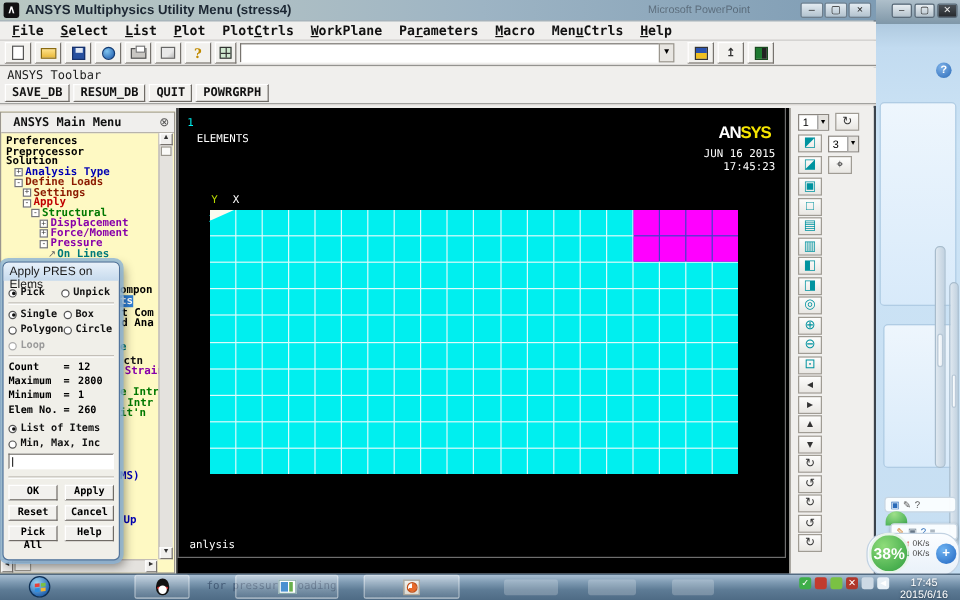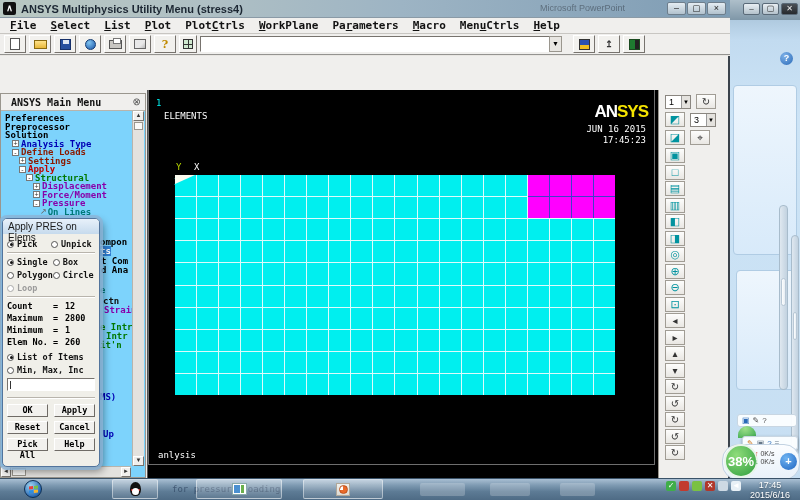--- a/index.html
+++ b/index.html
@@ -58,40 +58,40 @@
   .ic-grid{width:10px;height:10px;border:1px solid #333;background:linear-gradient(#333,#333) 50% 0/1px 100% no-repeat,linear-gradient(#333,#333) 0 50%/100% 1px no-repeat,#cfe8cf}
   .ic-raise{width:11px;height:11px;background:linear-gradient(180deg,#2a52b0 50%,#f0c020 50%);border:1px solid #333}
   .ic-pick{font-size:9px;color:#333;font-weight:bold}
   .ic-exit{width:11px;height:11px;background:linear-gradient(90deg,#1e7a30 55%,#222 55%);border:1px solid #1a4a20}
   #ansystb{left:0;top:56px;width:730px;height:32px;background:#f0efed;border-bottom:2px groove #e4e2de}
   #ansystb-label{left:6px;top:2px;font-size:10px;font-family:"DejaVu Sans Mono",monospace;color:#222}
   #ansystb-btns{left:4px;top:14px;display:flex;gap:3px}
   .abtn{font-family:"DejaVu Sans Mono",monospace;font-size:10px;font-weight:bold;color:#111;background:#f2f1ee;border:1px solid;border-color:#fff #6f6b66 #6f6b66 #fff;padding:1px 5px}
 
   
-  #mainmenu{left:0;top:93px;width:146px;height:385px;background:#7dd3fc;border:1px solid #9a968e}
+  #mainmenu{left:0;top:93px;width:146px;height:385px;background:#fef9c3;border:1px solid #9a968e}
   #mm-head{left:0;top:0;width:144px;height:17px;background:#f0efed;border-bottom:1px solid #b8b4ac;position:absolute}
   #mm-title{position:absolute;left:10px;top:3px;font-size:10px;font-weight:bold;font-family:"DejaVu Sans Mono",monospace;color:#111}
   #mm-pin{position:absolute;right:4px;top:2px;font-size:10px;color:#555}
   #tree{position:absolute;left:4px;top:20px}
   .trow{display:flex;align-items:center;height:8.5px;white-space:nowrap}
   .trow .lbl{font-family:"DejaVu Sans Mono",monospace;font-weight:bold;font-size:9px}
   .tog{width:7px;height:7px;border:1px solid #777;background:#fff;font-size:7px;line-height:5px;text-align:center;color:#333;margin-right:2px;flex:none}
   .tarrow{font-size:8px;color:#666;margin-right:1px}
   .frag{position:absolute;font-family:"DejaVu Sans Mono",monospace;font-weight:bold;font-size:9px;white-space:nowrap}
   
   #mm-vsb{left:132px;top:111px;width:12px;height:355px;background:#e4e2de;border-left:1px solid #b8b4ac}
   #mm-hsb{left:1px;top:466px;width:130px;height:11px;background:#e4e2de;border-top:1px solid #b8b4ac}
   .sbtn{position:absolute;background:#f0efed;border:1px solid;border-color:#fff #77736e #77736e #fff;font-size:6px;color:#333;text-align:center}
 
   
   #gfx{left:147px;top:90px;width:511px;height:388px;background:#000;border-left:1px solid #555}
   #gfx-inner{position:absolute;left:0;top:0;right:3px;bottom:13px;border:1px solid #6e6e6e;border-top:none}
   .gtxt{position:absolute;font-family:"DejaVu Sans Mono",monospace;font-size:9px;color:#fff}
-  #gfx-logo{position:absolute;right:10px;top:12px;font-weight:bold;font-size:17px;font-family:"Liberation Sans",sans-serif;letter-spacing:-1px}
+  #gfx-logo{position:absolute;right:16px;top:12px;font-weight:bold;font-size:14px;font-family:"Liberation Sans",sans-serif;letter-spacing:-1px}
   #mesh{position:absolute;left:27px;top:85px;width:440px;height:220px;display:grid;grid-template-columns:repeat(20,1fr);grid-template-rows:repeat(10,1fr);gap:1px;background:#dcfbfb}
   .cell{background:#00efef}
   #mesh-sel{position:absolute;left:380px;top:85px;width:87px;height:43px;display:grid;grid-template-columns:repeat(4,1fr);grid-template-rows:repeat(2,1fr);gap:1px;background:#4040c8}
   .scell{background:#ff00ff}
   #wedge{position:absolute;left:27px;top:85px;width:20px;height:9px;background:#fbfbef;clip-path:polygon(0 0,100% 0,0 100%)}
 
   
   #rtb{left:658px;top:90px;width:70px;height:388px;background:#f0efed;border-left:1px solid #9a968e;padding:4px 0 0 6px}
   .rt-row{display:flex;gap:5px;margin-bottom:3px;align-items:center}
   .rsel{width:26px;height:14px;background:#fff;border:1px solid #8a8680;font-size:9px;padding-left:3px;display:flex;align-items:center;justify-content:space-between}
@@ -222,20 +222,29 @@
         </span>
         <span class="tbtn">
           <span class="ic ic-pick">↥</span>
         </span>
         <span class="tbtn">
           <span class="ic ic-exit"></span>
         </span>
       </span>
   </div>
 
+  <div class="abs" id="ansystb">
+    <span class="abs" id="ansystb-label">ANSYS Toolbar</span>
+    <div class="abs" id="ansystb-btns">
+        <span class="abtn">SAVE_DB</span>
+        <span class="abtn">RESUM_DB</span>
+        <span class="abtn">QUIT</span>
+        <span class="abtn">POWRGRPH</span>
+      </div>
+  </div>
 
   <div class="abs" id="gfx">
     <div id="gfx-inner"></div>
     <span class="gtxt" style="left:8px;top:8px;color:#00efef">1</span>
     <span class="gtxt" style="left:16px;top:21px">ELEMENTS</span>
     <span id="gfx-logo"><b id="logo-l" style="color: rgb(255, 255, 255);">AN</b><b id="logo-r" style="color: rgb(245, 228, 0);">SYS</b></span>
     <span class="gtxt" style="right:12px;top:34px">JUN 16 2015</span>
     <span class="gtxt" style="right:12px;top:45px">17:45:23</span>
     <span class="gtxt" style="left:28px;top:72px;color:#b8d800">Y</span>
     <span class="gtxt" style="left:46px;top:72px">X</span>

